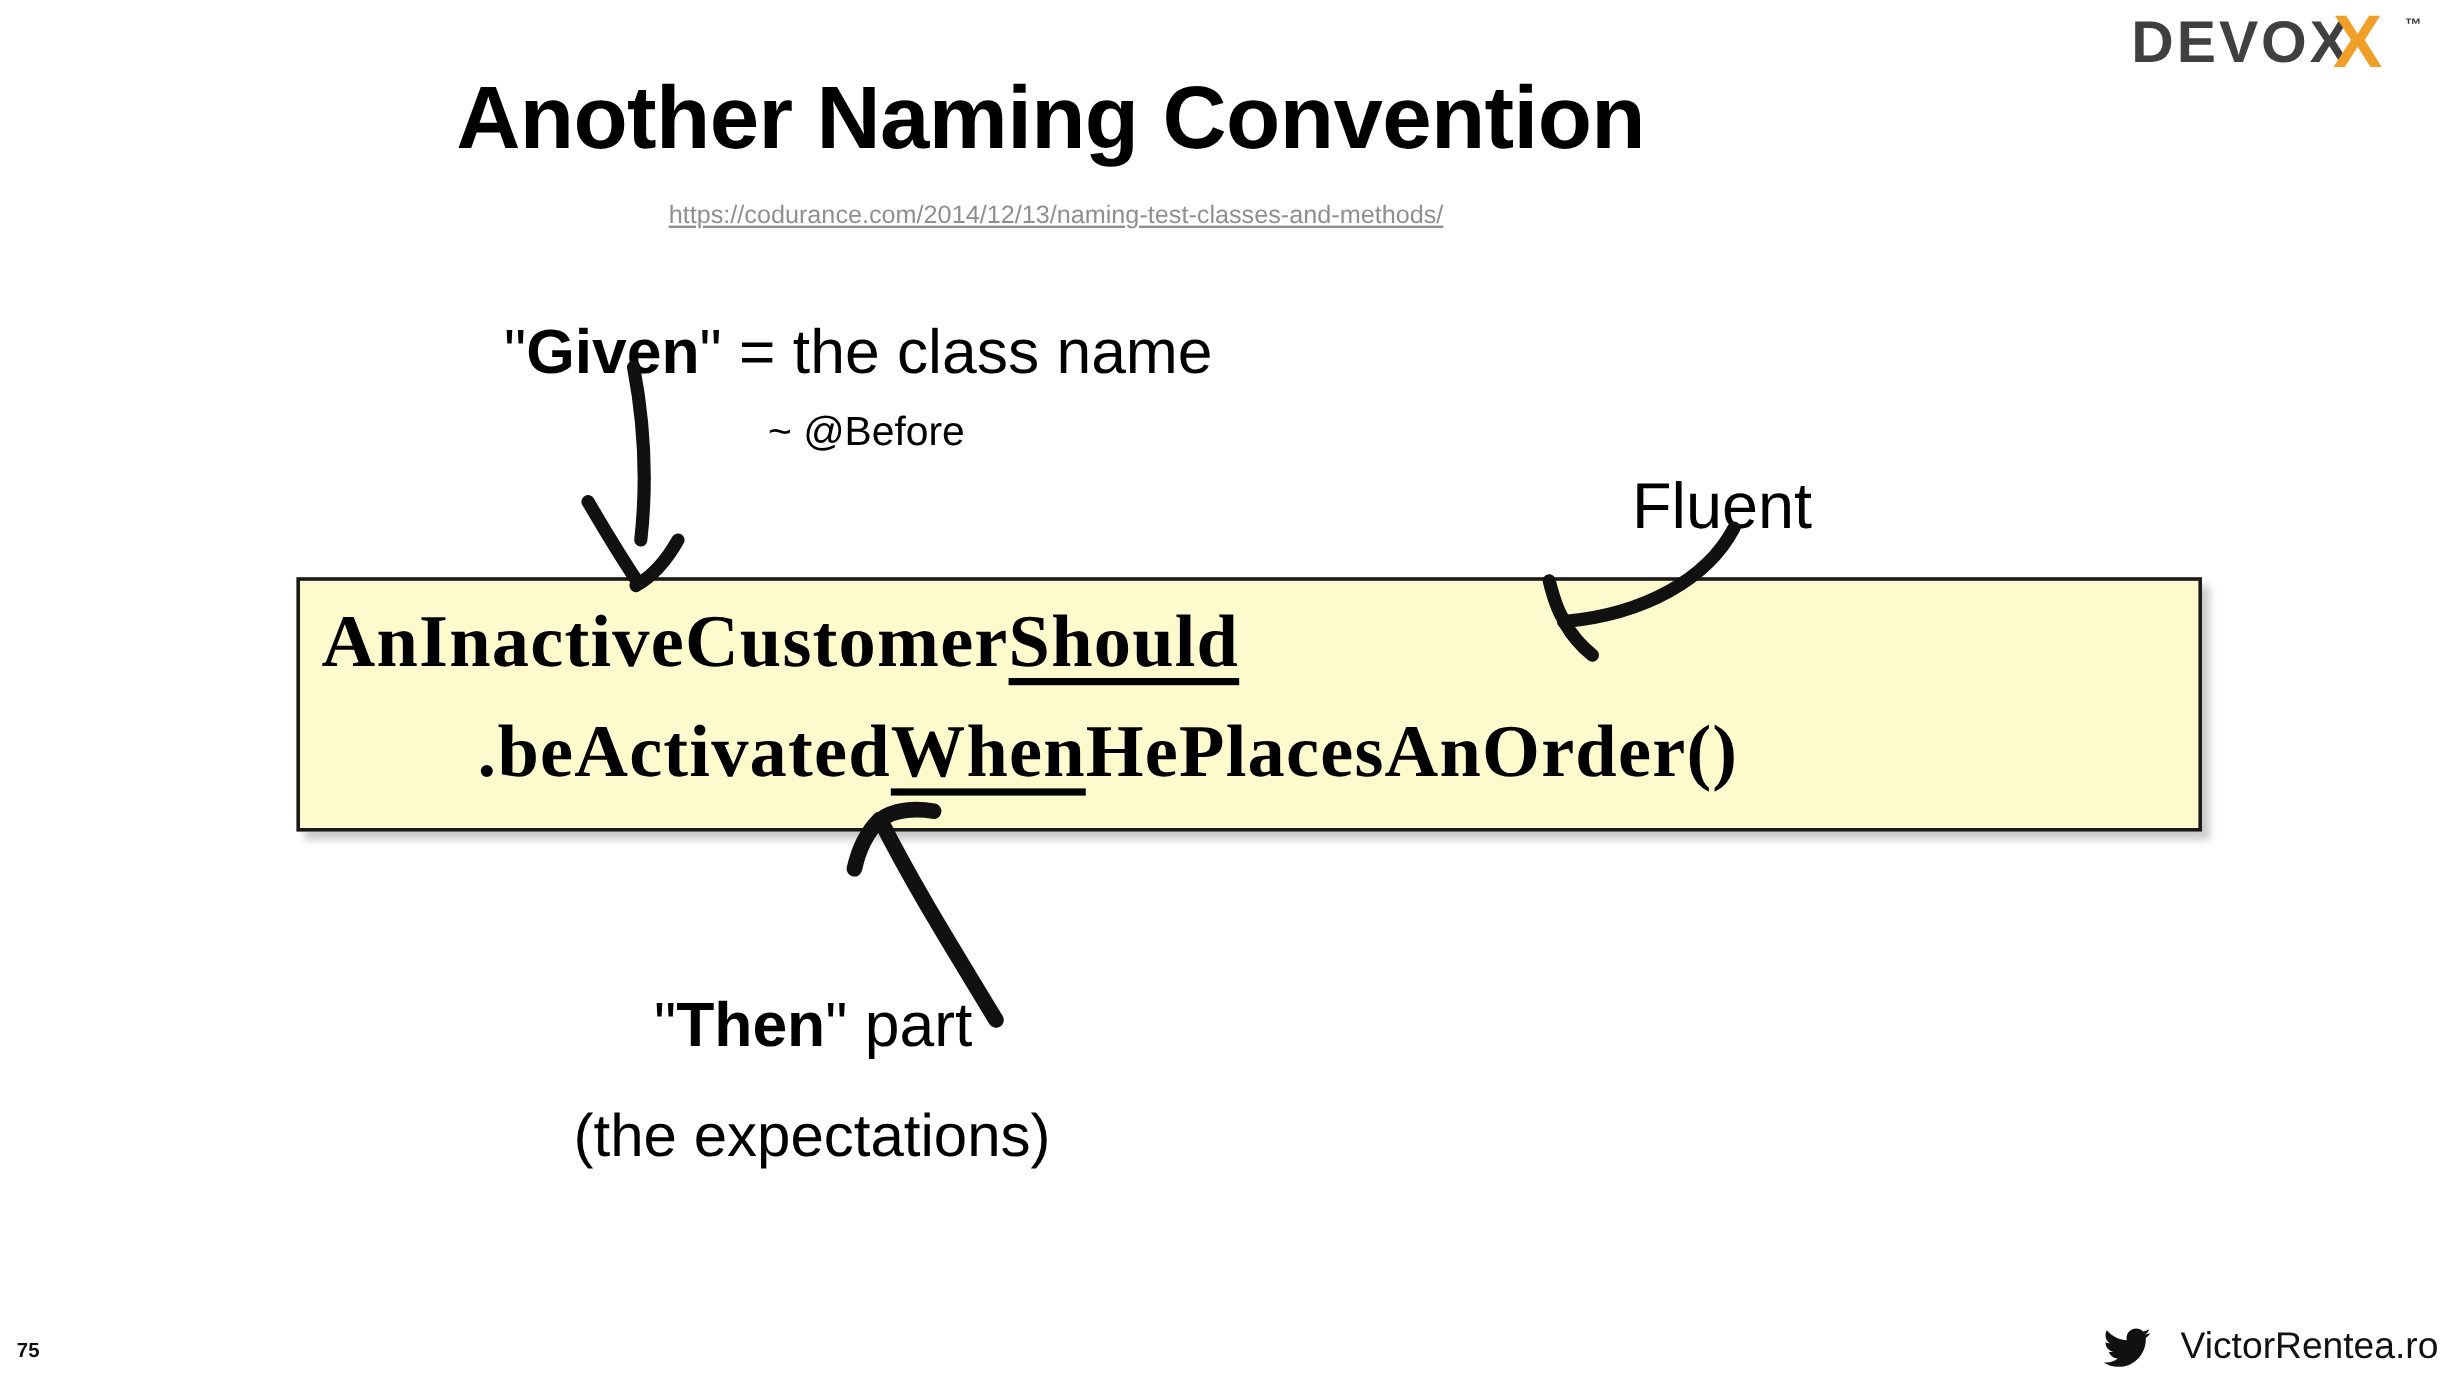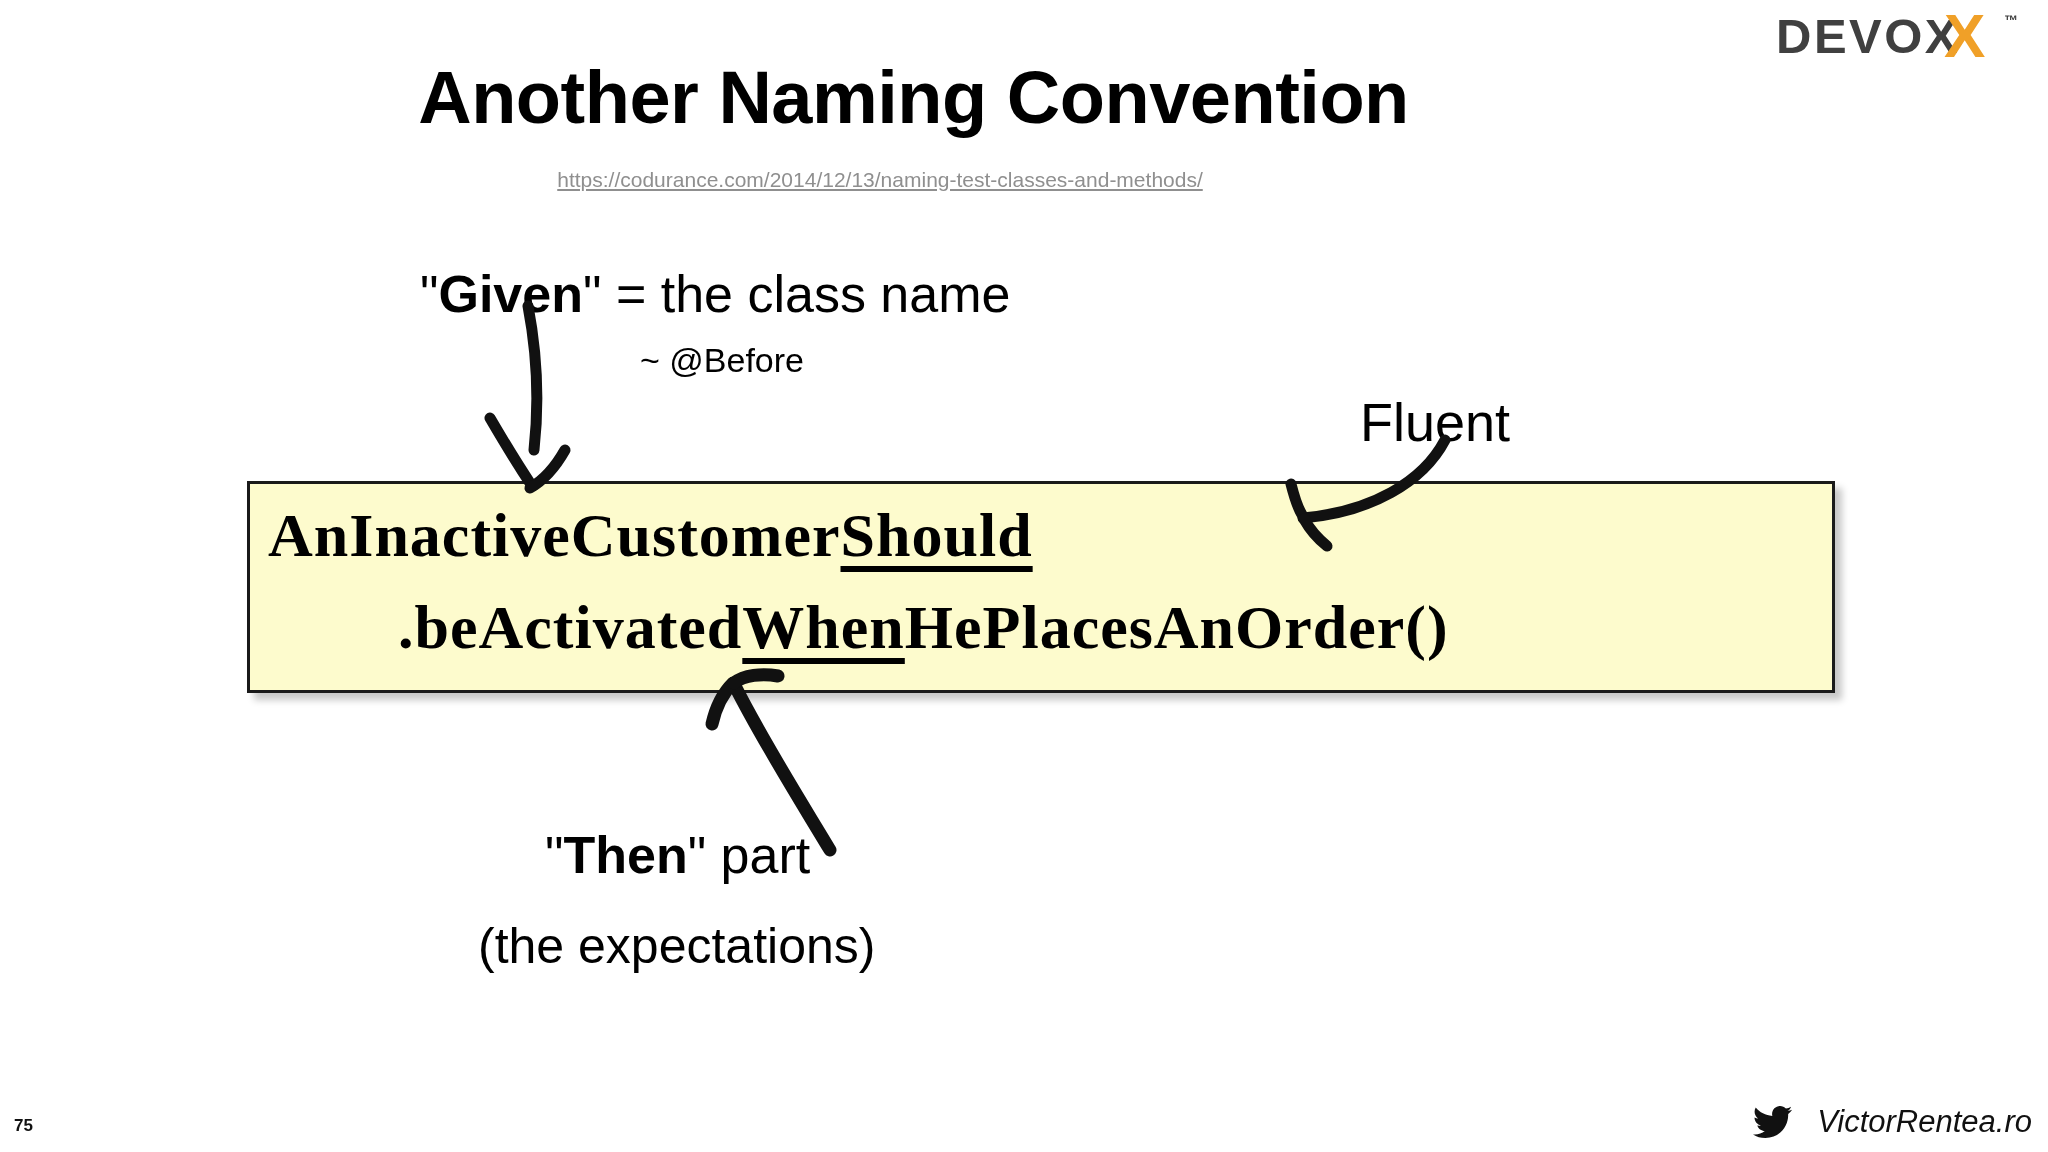--- a/index.html
+++ b/index.html
@@ -63,21 +63,20 @@
     left: 0;
     top: 55px;
     width: 1751px;
     text-align: center;
     font-family: "Liberation Sans", sans-serif;
     font-size: 74px;
     font-weight: bold;
     color: #000000;
     letter-spacing: -0.5px;
     white-space: nowrap;
-    padding-left: 38px;
   }
   #source-link {
     position: absolute;
     left: 0;
     top: 168px;
     width: 1760px;
     text-align: center;
     font-family: "Liberation Sans", sans-serif;
     font-size: 21px;
     color: #8f8f8f;
@@ -174,23 +173,22 @@
     font-family: "Liberation Sans", sans-serif;
     font-size: 17px;
     color: #111111;
     font-weight: bold;
   }
   #footer-brand {
     position: absolute;
     right: 16px;
     bottom: 12px;
     display: flex;
-    align-items: center;
+    align-items: flex-end;
     gap: 24px;
-    font-style: italic;
   }
   #footer-brand .brand-text {
     font-family: "Liberation Sans", sans-serif;
     font-size: 31px;
     color: #111111;
   }
 </style>
 </head>
 <body>
 

